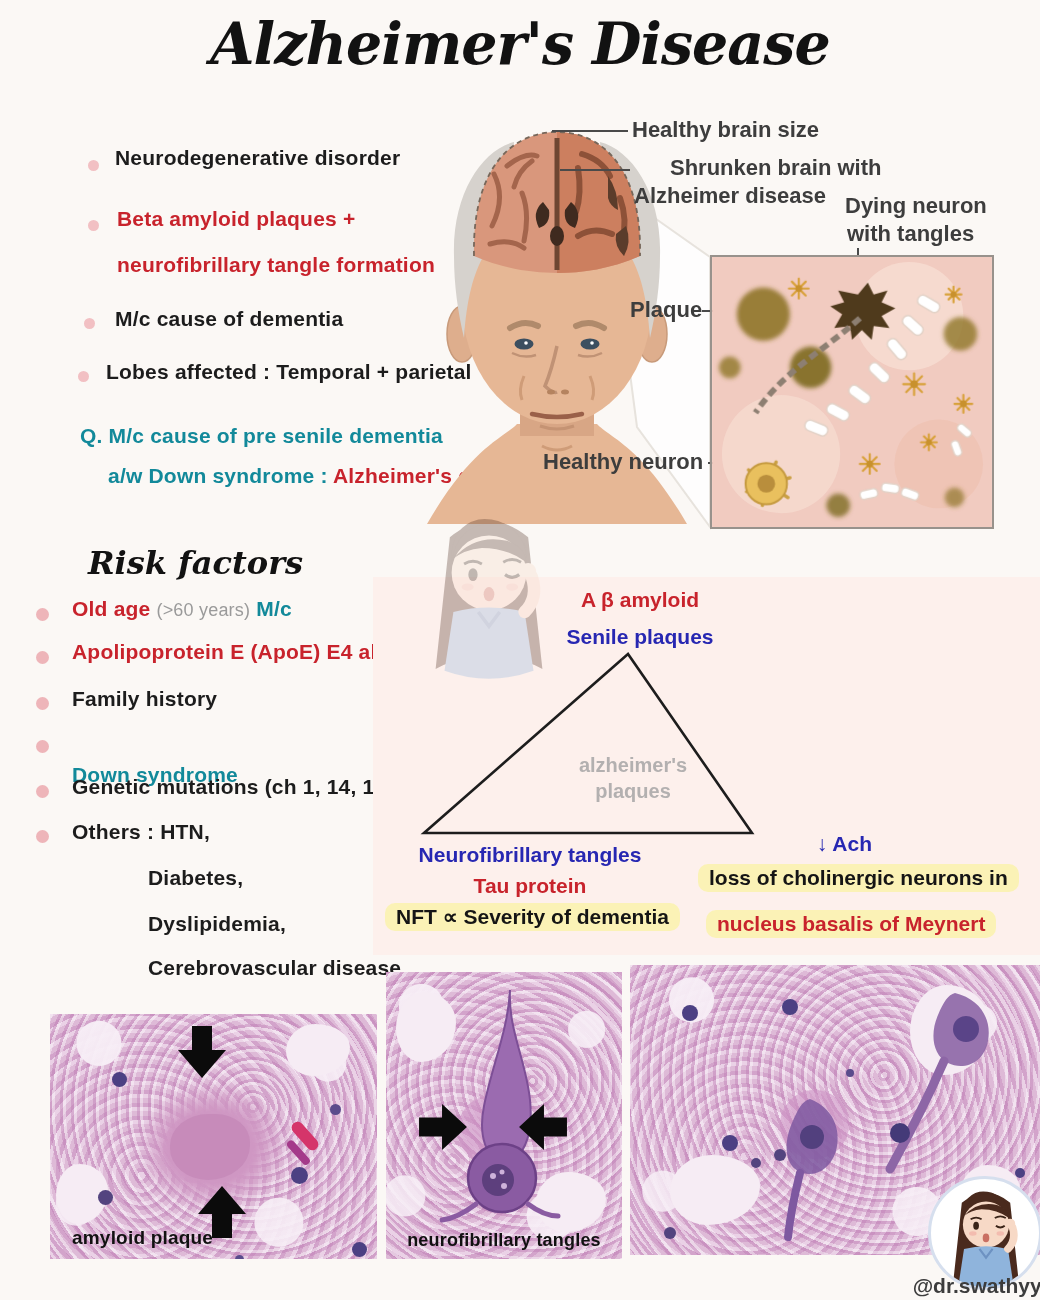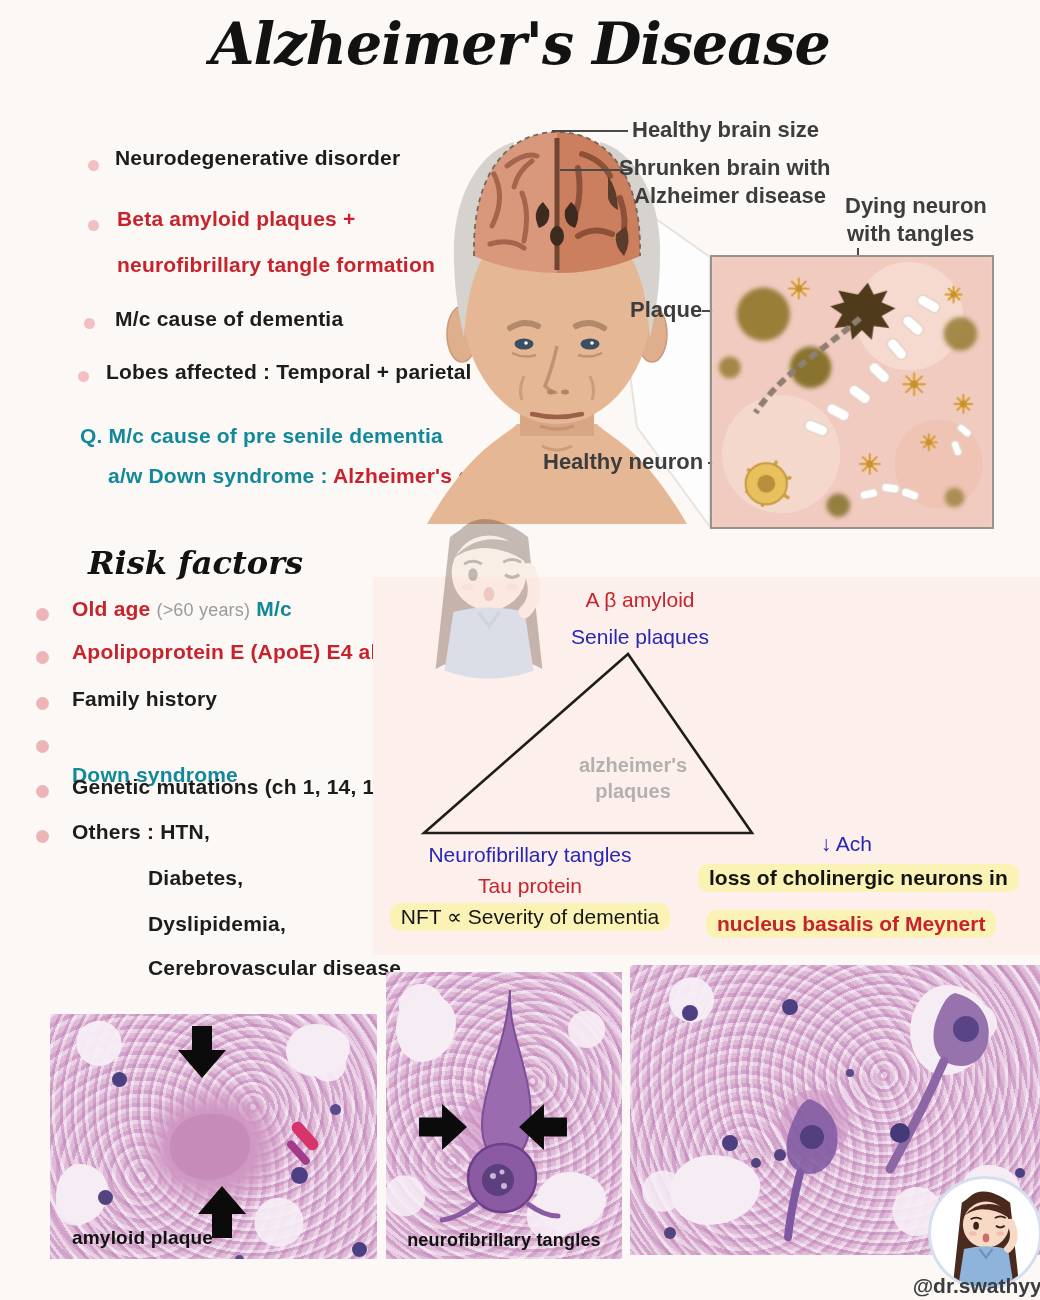--- a/index.html
+++ b/index.html
@@ -27,21 +27,21 @@
       radial-gradient(circle at 85% 20%, rgba(247,238,246,.9) 0 18px, transparent 19px),
       radial-gradient(circle at 70% 85%, rgba(247,238,246,.9) 0 24px, transparent 25px),
       radial-gradient(circle at 8% 78%, rgba(247,238,246,.85) 0 20px, transparent 21px),
       radial-gradient(circle at 45% 55%, rgba(205,146,196,.55) 0 34px, transparent 35px),
       repeating-radial-gradient(circle at 62% 38%, rgba(255,255,255,.4) 0 3px, rgba(188,120,178,.4) 3px 6px, transparent 6px 11px),
       repeating-radial-gradient(circle at 28% 66%, rgba(244,228,242,.55) 0 4px, rgba(197,136,188,.45) 4px 8px, transparent 8px 13px);
   }
   .patch{position:absolute;background:#f6ecf4;border-radius:46% 54% 58% 42%/52% 44% 56% 48%}
   .nucleus{position:absolute;background:#4c4083;border-radius:50%}
   .histo-label{position:absolute;font-weight:700;font-size:19px;color:#111;letter-spacing:.2px;white-space:nowrap;z-index:5}
-  .tri-label{position:absolute;text-align:center;font-weight:400;font-size:21px;white-space:nowrap}
+  .tri-label{position:absolute;text-align:center;font-weight:700;font-size:21px;white-space:nowrap}
 </style>
 </head>
 <body>
 
 <div id="canvas">
 
   <svg width="0" height="0" style="position:absolute" aria-hidden="true">
     <symbol id="avatar-girl" viewBox="0 0 100 110">
       <path d="M28,22 Q50,4 72,22 L80,96 Q66,88 50,92 Q34,88 20,96 Z" fill="#4a2a1d"></path>
       <circle cx="50" cy="42" r="21" fill="#f7d9c6"></circle>
@@ -118,21 +118,21 @@
     <path d="M112,270 q-6,14 -2,24 M178,270 q6,14 2,24" stroke="#cf9c78" stroke-width="3" fill="none"></path>
     <path d="M120,308 Q145,314 170,308" stroke="#9a6049" stroke-width="4.5" fill="none" stroke-linecap="round"></path>
     <path d="M128,320 Q145,326 162,320" stroke="#c59373" stroke-width="3" fill="none"></path>
     <path d="M130,340 Q145,348 160,340" stroke="#cf9c78" stroke-width="3" fill="none"></path>
   </svg>
 
   <div class="leader" style="left:552px;top:130px;width:76px"></div>
   <div class="abs fig" style="left:632px;top:117px">Healthy brain size</div>
 
   <div class="leader" style="left:560px;top:169px;width:70px"></div>
-  <div class="abs fig" style="left:619px;top:155px">Shrunken brain with</div>
+  <div class="abs fig" style="left:670px;top:155px">Shrunken brain with</div>
   <div class="abs fig" style="left:634px;top:183px">Alzheimer disease</div>
 
   <div class="abs fig" style="left:845px;top:193px">Dying neuron</div>
   <div class="abs fig" style="left:847px;top:221px">with tangles</div>
   <div class="leaderv" style="left:857px;top:248px;height:58px"></div>
 
   <div class="abs fig" style="left:630px;top:297px">Plaque</div>
   <div class="leader" style="left:702px;top:310px;width:56px"></div>
 
   <div class="abs fig" style="left:543px;top:449px">Healthy neuron</div>

